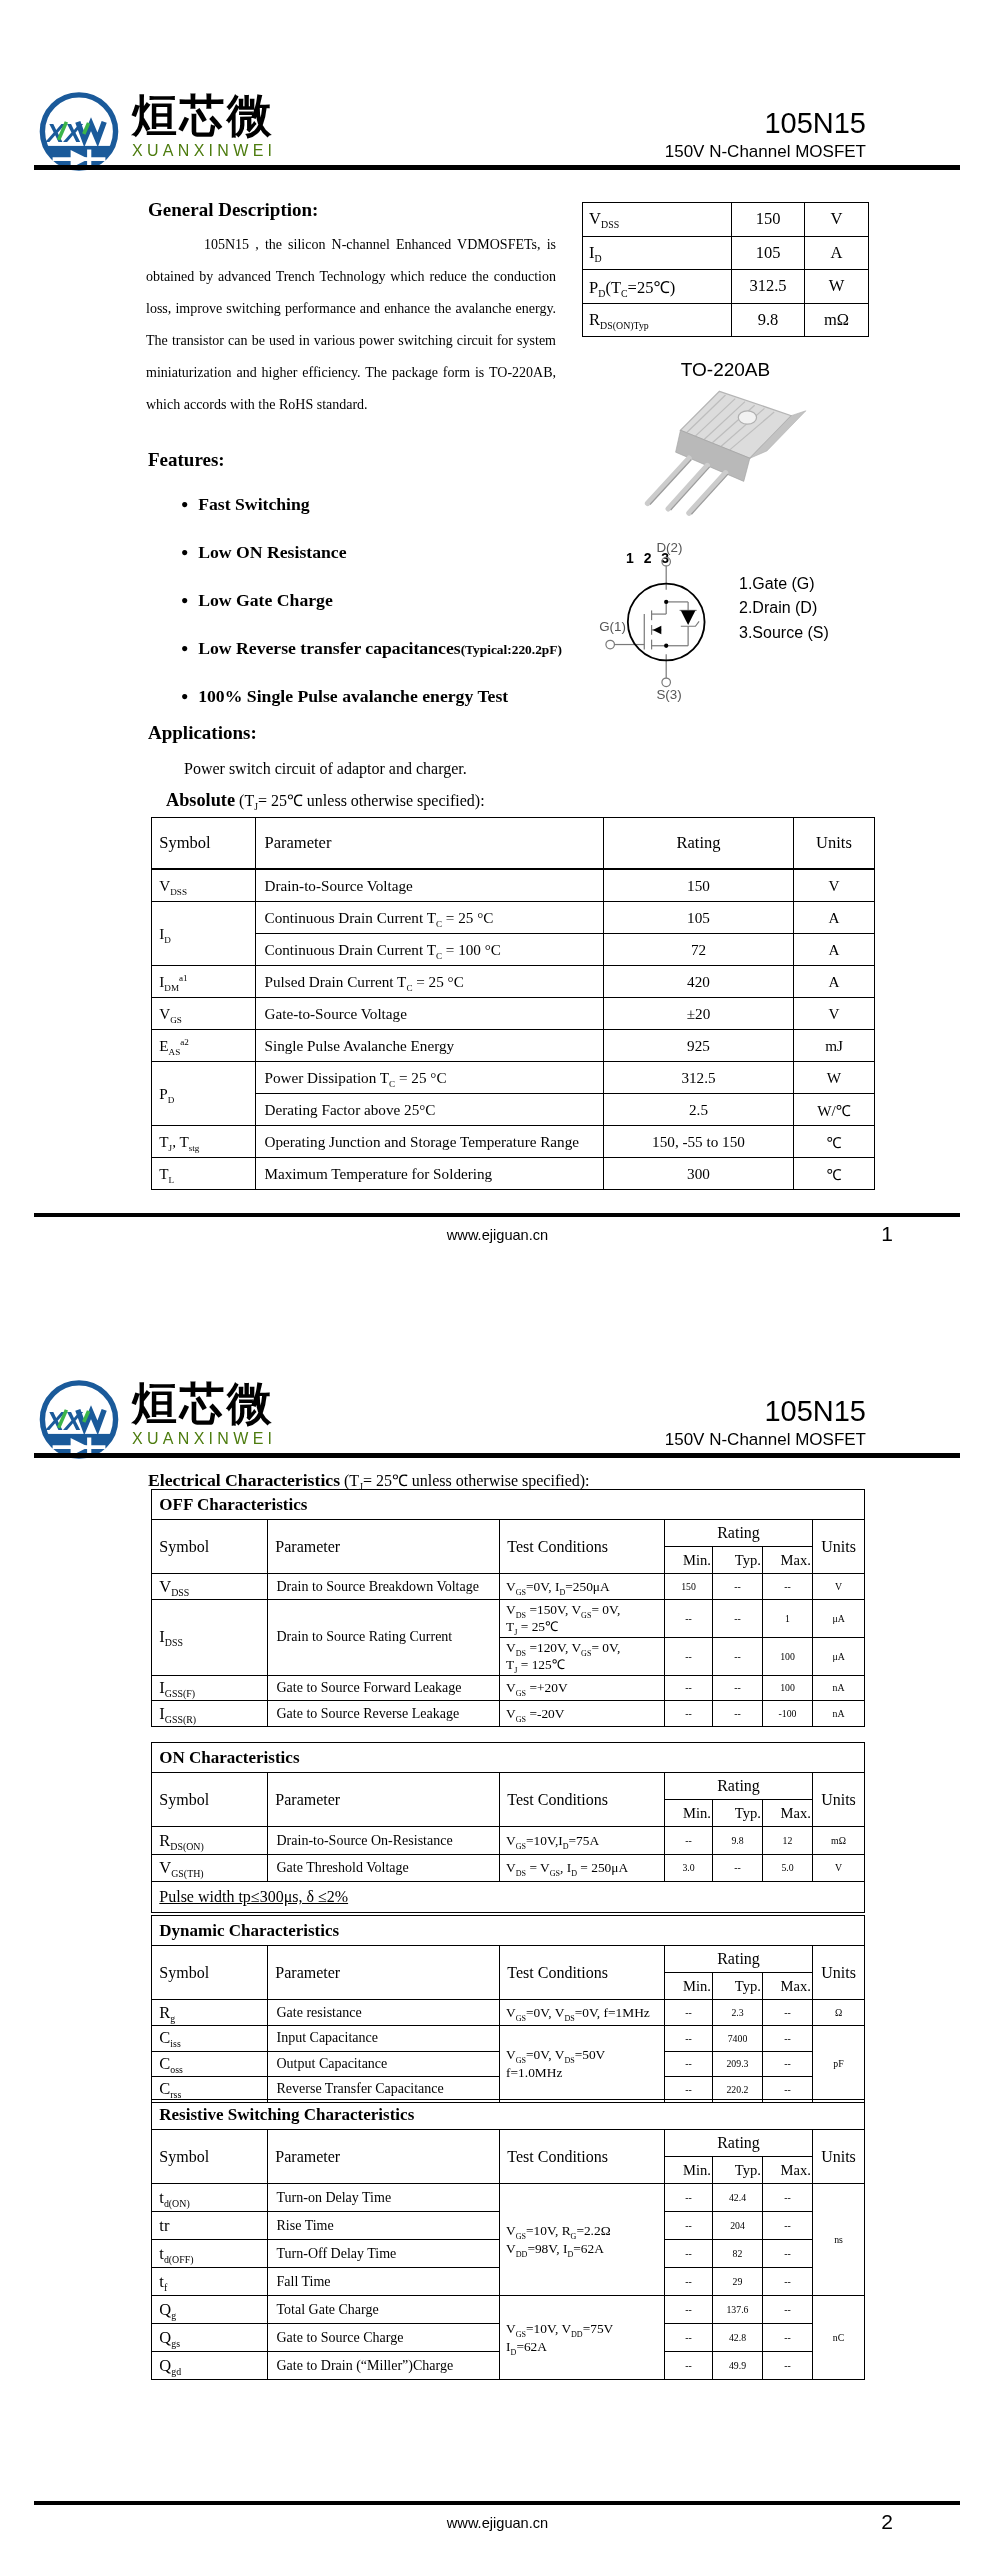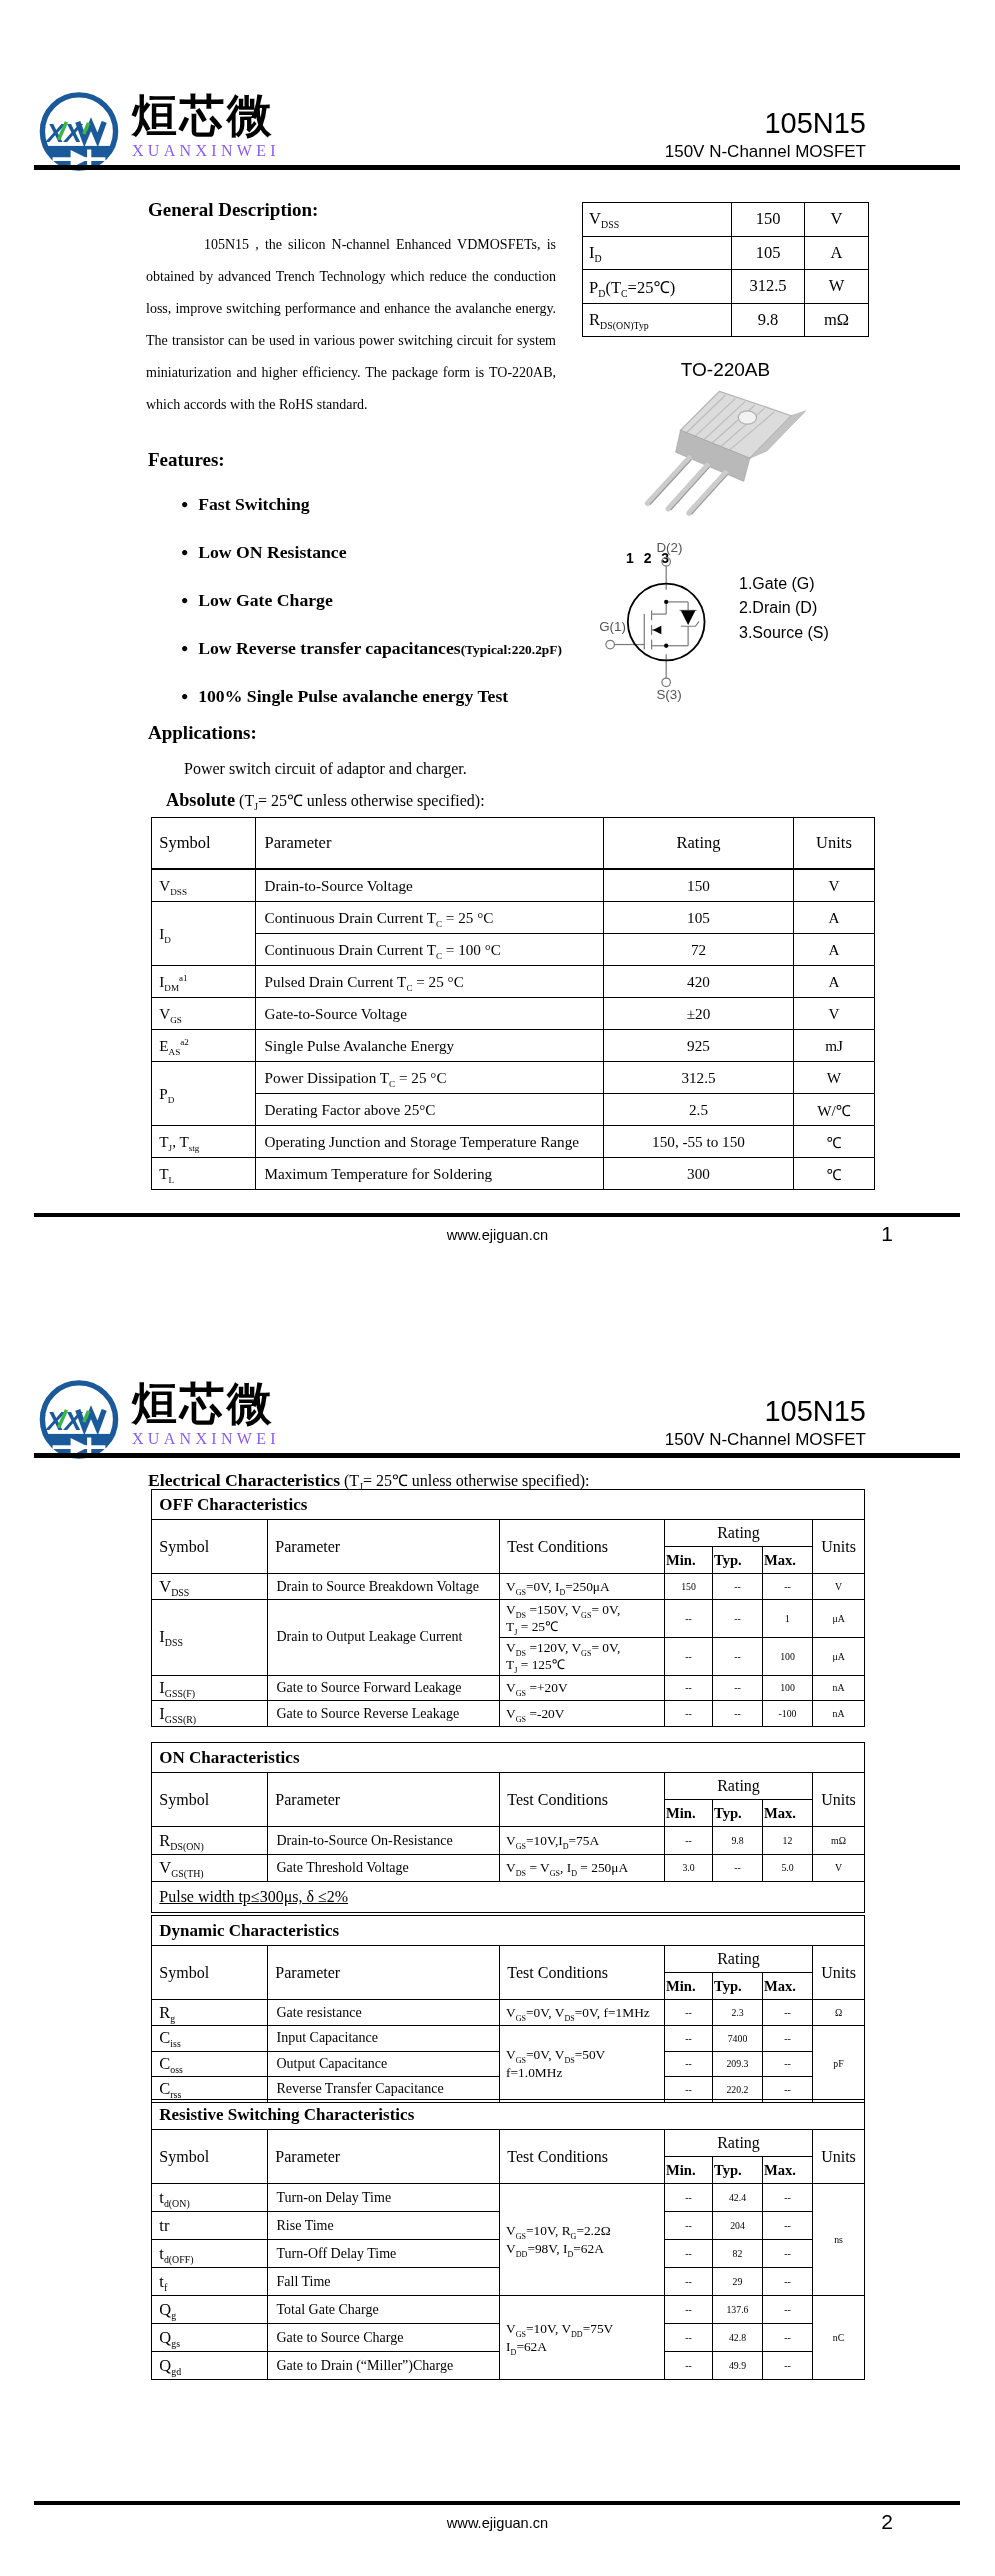--- a/index.html
+++ b/index.html
@@ -2,21 +2,21 @@
 <html style="font-size:9.8px"><head>
 <meta charset="utf-8">
 <style>
   html,body{margin:0;padding:0;background:#fff;}
   body{width:995px;font-family:"Liberation Serif",serif;color:#000;}
   .page{position:relative;width:995px;height:1288px;background:#fff;overflow:hidden;}
   
   .hdr-logo{position:absolute;left:37px;top:89px;display:flex;align-items:flex-start;}
   .brand-txt{margin-left:11px;}
   .brand-cn{font-family:"DejaVu Sans",sans-serif;font-weight:900;font-size:45px;line-height:54px;letter-spacing:2.4px;color:#000;}
-  .brand-en{font-family:Liberation Serif, serif;font-size:16px;letter-spacing:4.3px;color:#8b5cf6;margin-top:-1.2px;}
+  .brand-en{font-family:Liberation Sans, sans-serif;font-size:16px;letter-spacing:4.3px;color:#4d7c0f;margin-top:-1.2px;}
   .hdr-part{position:absolute;right:129px;top:109px;font-family:"Liberation Sans",sans-serif;font-size:29px;line-height:1;}
   .hdr-sub{position:absolute;right:129px;top:143px;font-family:"Liberation Sans",sans-serif;font-size:17px;line-height:1;}
   .hdr-rule{position:absolute;left:34px;right:35px;top:165px;height:4.9px;background:#000;}
   .ftr-rule{position:absolute;left:34px;right:35px;top:1213px;height:4.3px;background:#000;}
   .ftr-url{position:absolute;left:0;width:100%;top:1227px;text-align:center;font-family:"Liberation Sans",sans-serif;font-size:14.6px;}
   .ftr-page{position:absolute;right:102px;top:1222px;font-family:"Liberation Sans",sans-serif;font-size:21px;}
   
   .sec-title{position:absolute;font-weight:bold;font-size:19px;line-height:1;}
   sub{font-size:60%;line-height:0;}
   sup{font-size:60%;line-height:0;}
@@ -45,21 +45,21 @@
   .cell-par{padding-left:8.5px;font-size:14.6px;}
   .cc{text-align:center;}
   
   .elec-head{position:absolute;left:148px;top:181px;font-size:16px;}
   .elec-head b{font-size:17.7px;}
   .etbl{position:absolute;left:151px;table-layout:fixed;width:712px;border:1.8px solid #000;}
   .etbl td{border-width:1.8px 1.2px;border-style:solid;border-color:#000;vertical-align:middle;}
   .etbl .ttl{font-weight:bold;font-size:17px;padding-left:7.3px;height:27px;}
   .etbl .h{font-size:16px;}
   .etbl .h.pl{padding-left:7.3px;}
-  .etbl .sub-h{font-size:14.6px;text-align:left;height:24.4px;font-weight:bold;}
+  .etbl .sub-h{font-size:14.6px;text-align:right;height:24.4px;}
   .etbl .cell-test{padding-left:6.1px;font-size:13.4px;white-space:pre-line;line-height:1.3;}
   .etbl .cell-par{font-size:14px;}
   .etbl tr{height:25.6px;}
   .note-row td{font-size:16px;padding-left:7.3px;height:28px;text-decoration:underline;}
 </style>
 </head>
 <body>
 
 <div class="page">
 
@@ -360,21 +360,21 @@
       <td class="cell-sym">V<sub>DSS</sub></td>
       <td class="cell-par cell-sym">Drain to Source Breakdown Voltage</td>
       <td class="cell-test">V<sub>GS</sub>=0V, I<sub>D</sub>=250μA</td>
       <td class="cc">150</td>
       <td class="cc">--</td>
       <td class="cc">--</td>
       <td class="cc">V</td>
     </tr>
     <tr style="height:34px;">
       <td rowspan="2" class="cell-sym">I<sub>DSS</sub></td>
-      <td rowspan="2" class="cell-par cell-sym">Drain to Output Leakage Current</td>
+      <td rowspan="2" class="cell-par cell-sym">Drain to Source Rating Current</td>
       <td class="cell-test">V<sub>DS</sub> =150V, V<sub>GS</sub>= 0V,
 T<sub>J</sub> = 25℃</td>
       <td class="cc">--</td>
       <td class="cc">--</td>
       <td class="cc">1</td>
       <td class="cc">μA</td>
     </tr>
     <tr style="height:34px;">
       <td class="cell-test">V<sub>DS</sub> =120V, V<sub>GS</sub>= 0V,
 T<sub>J</sub> = 125℃</td>

